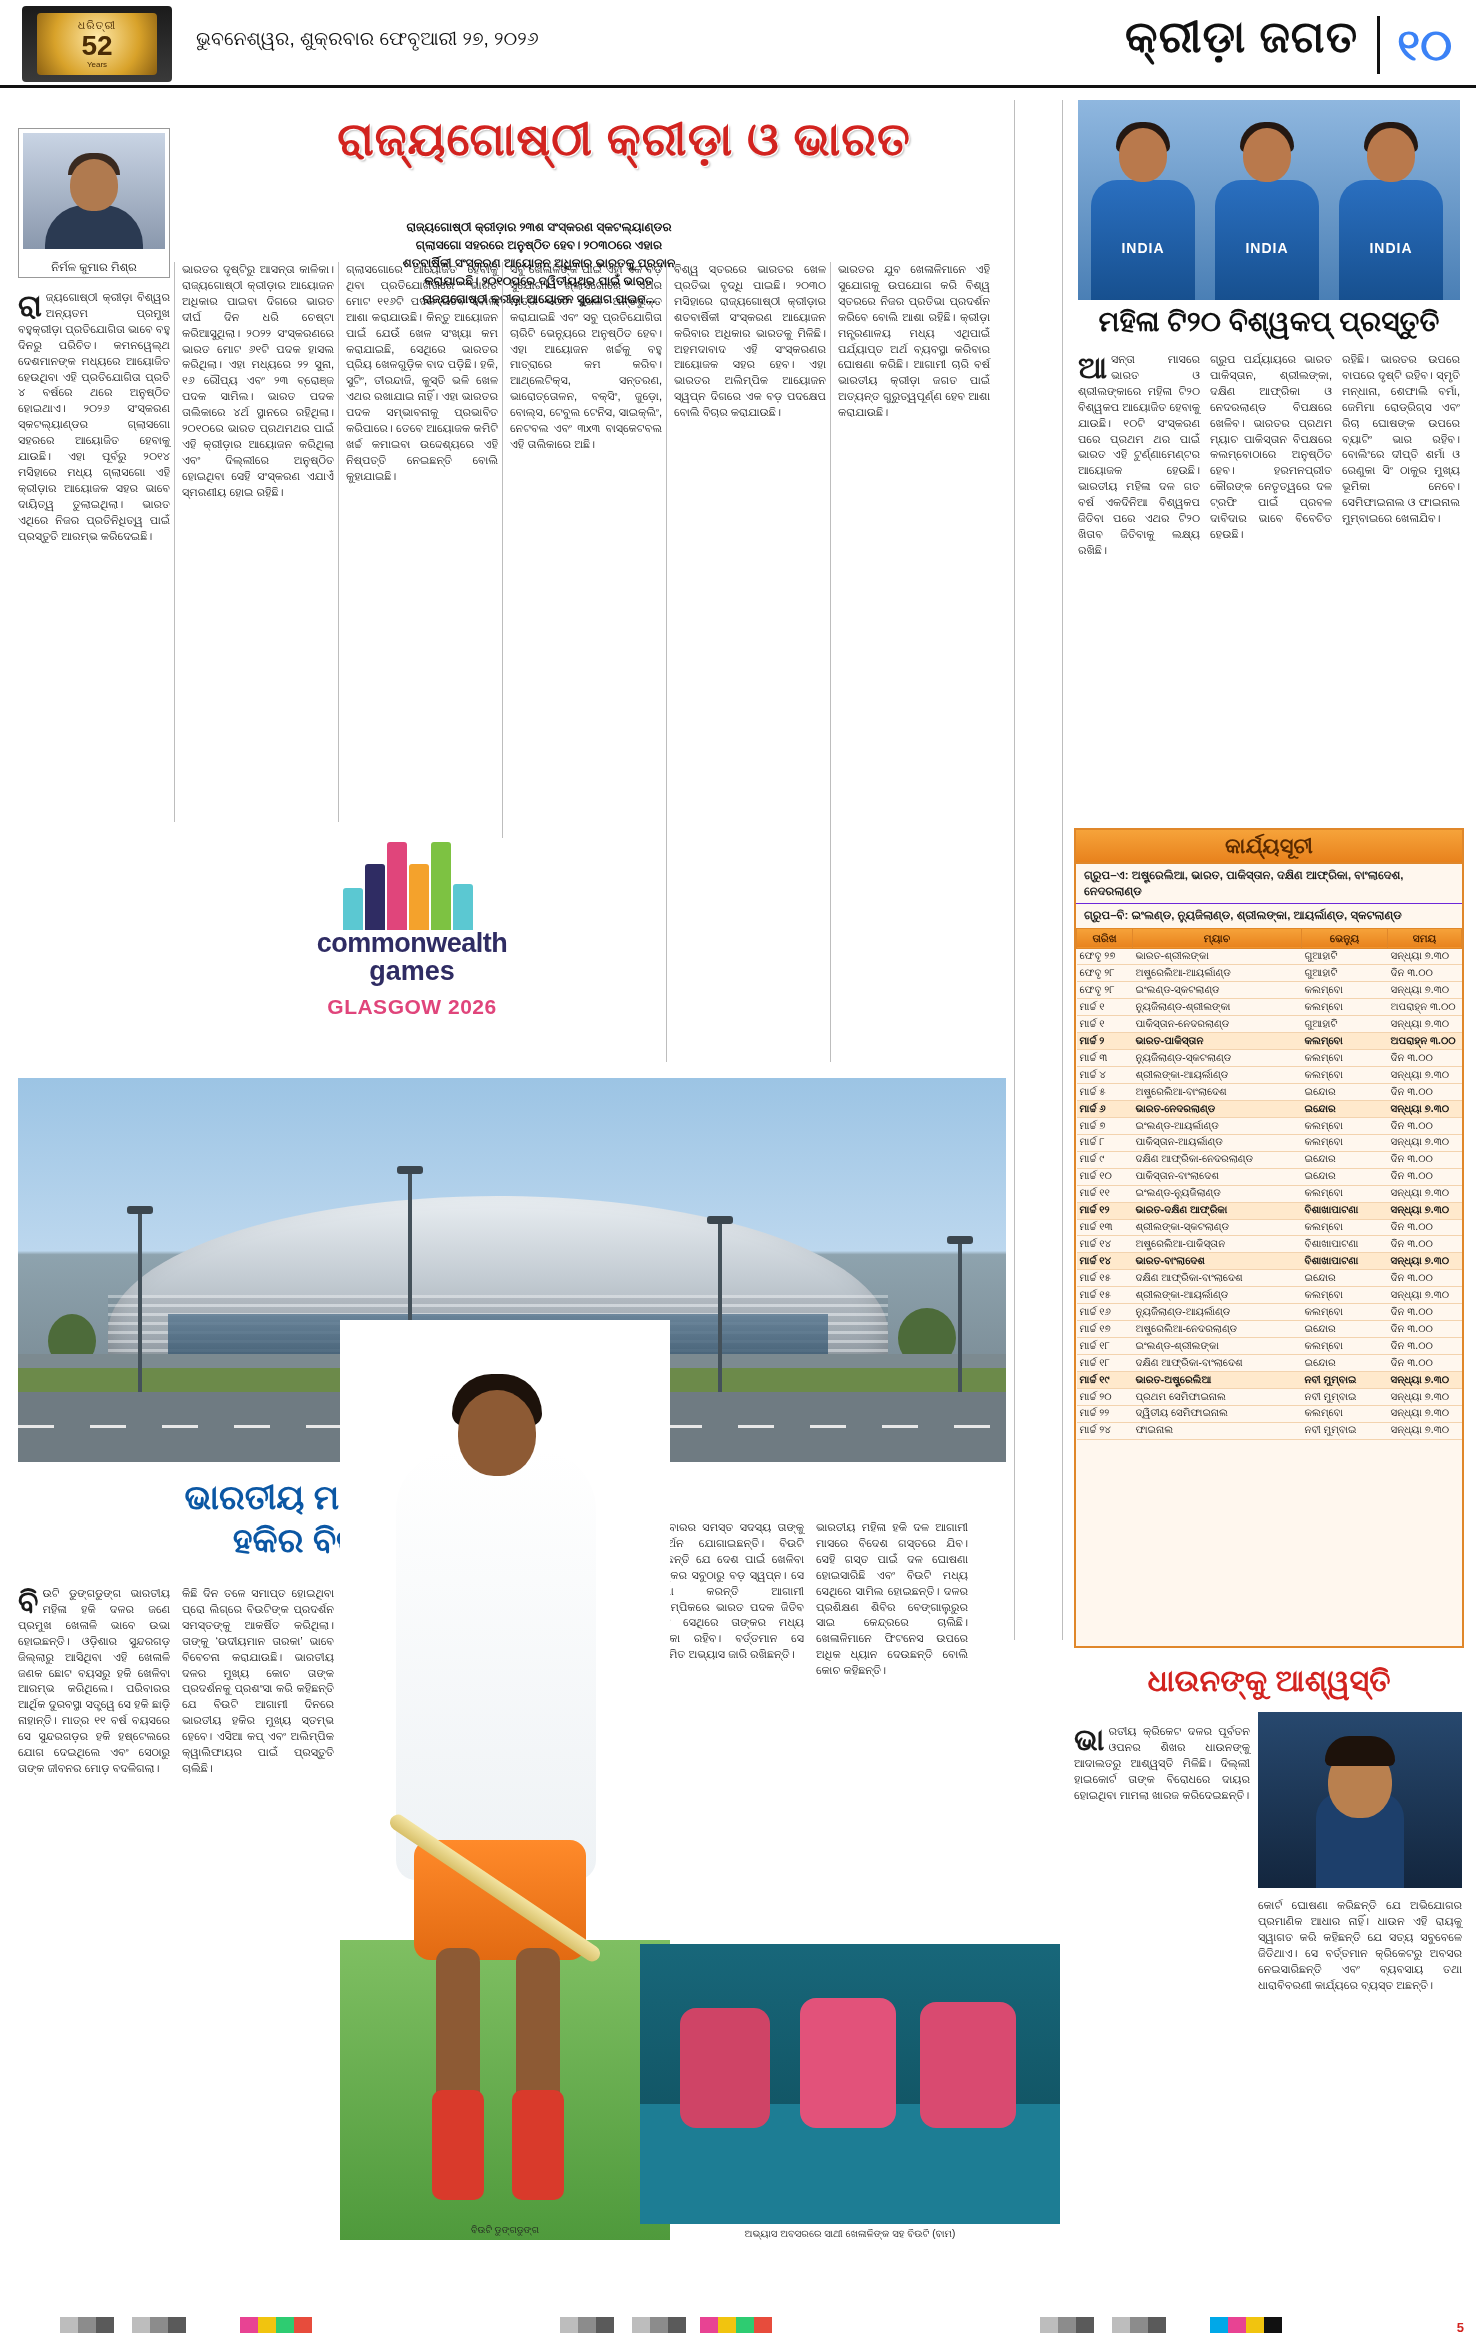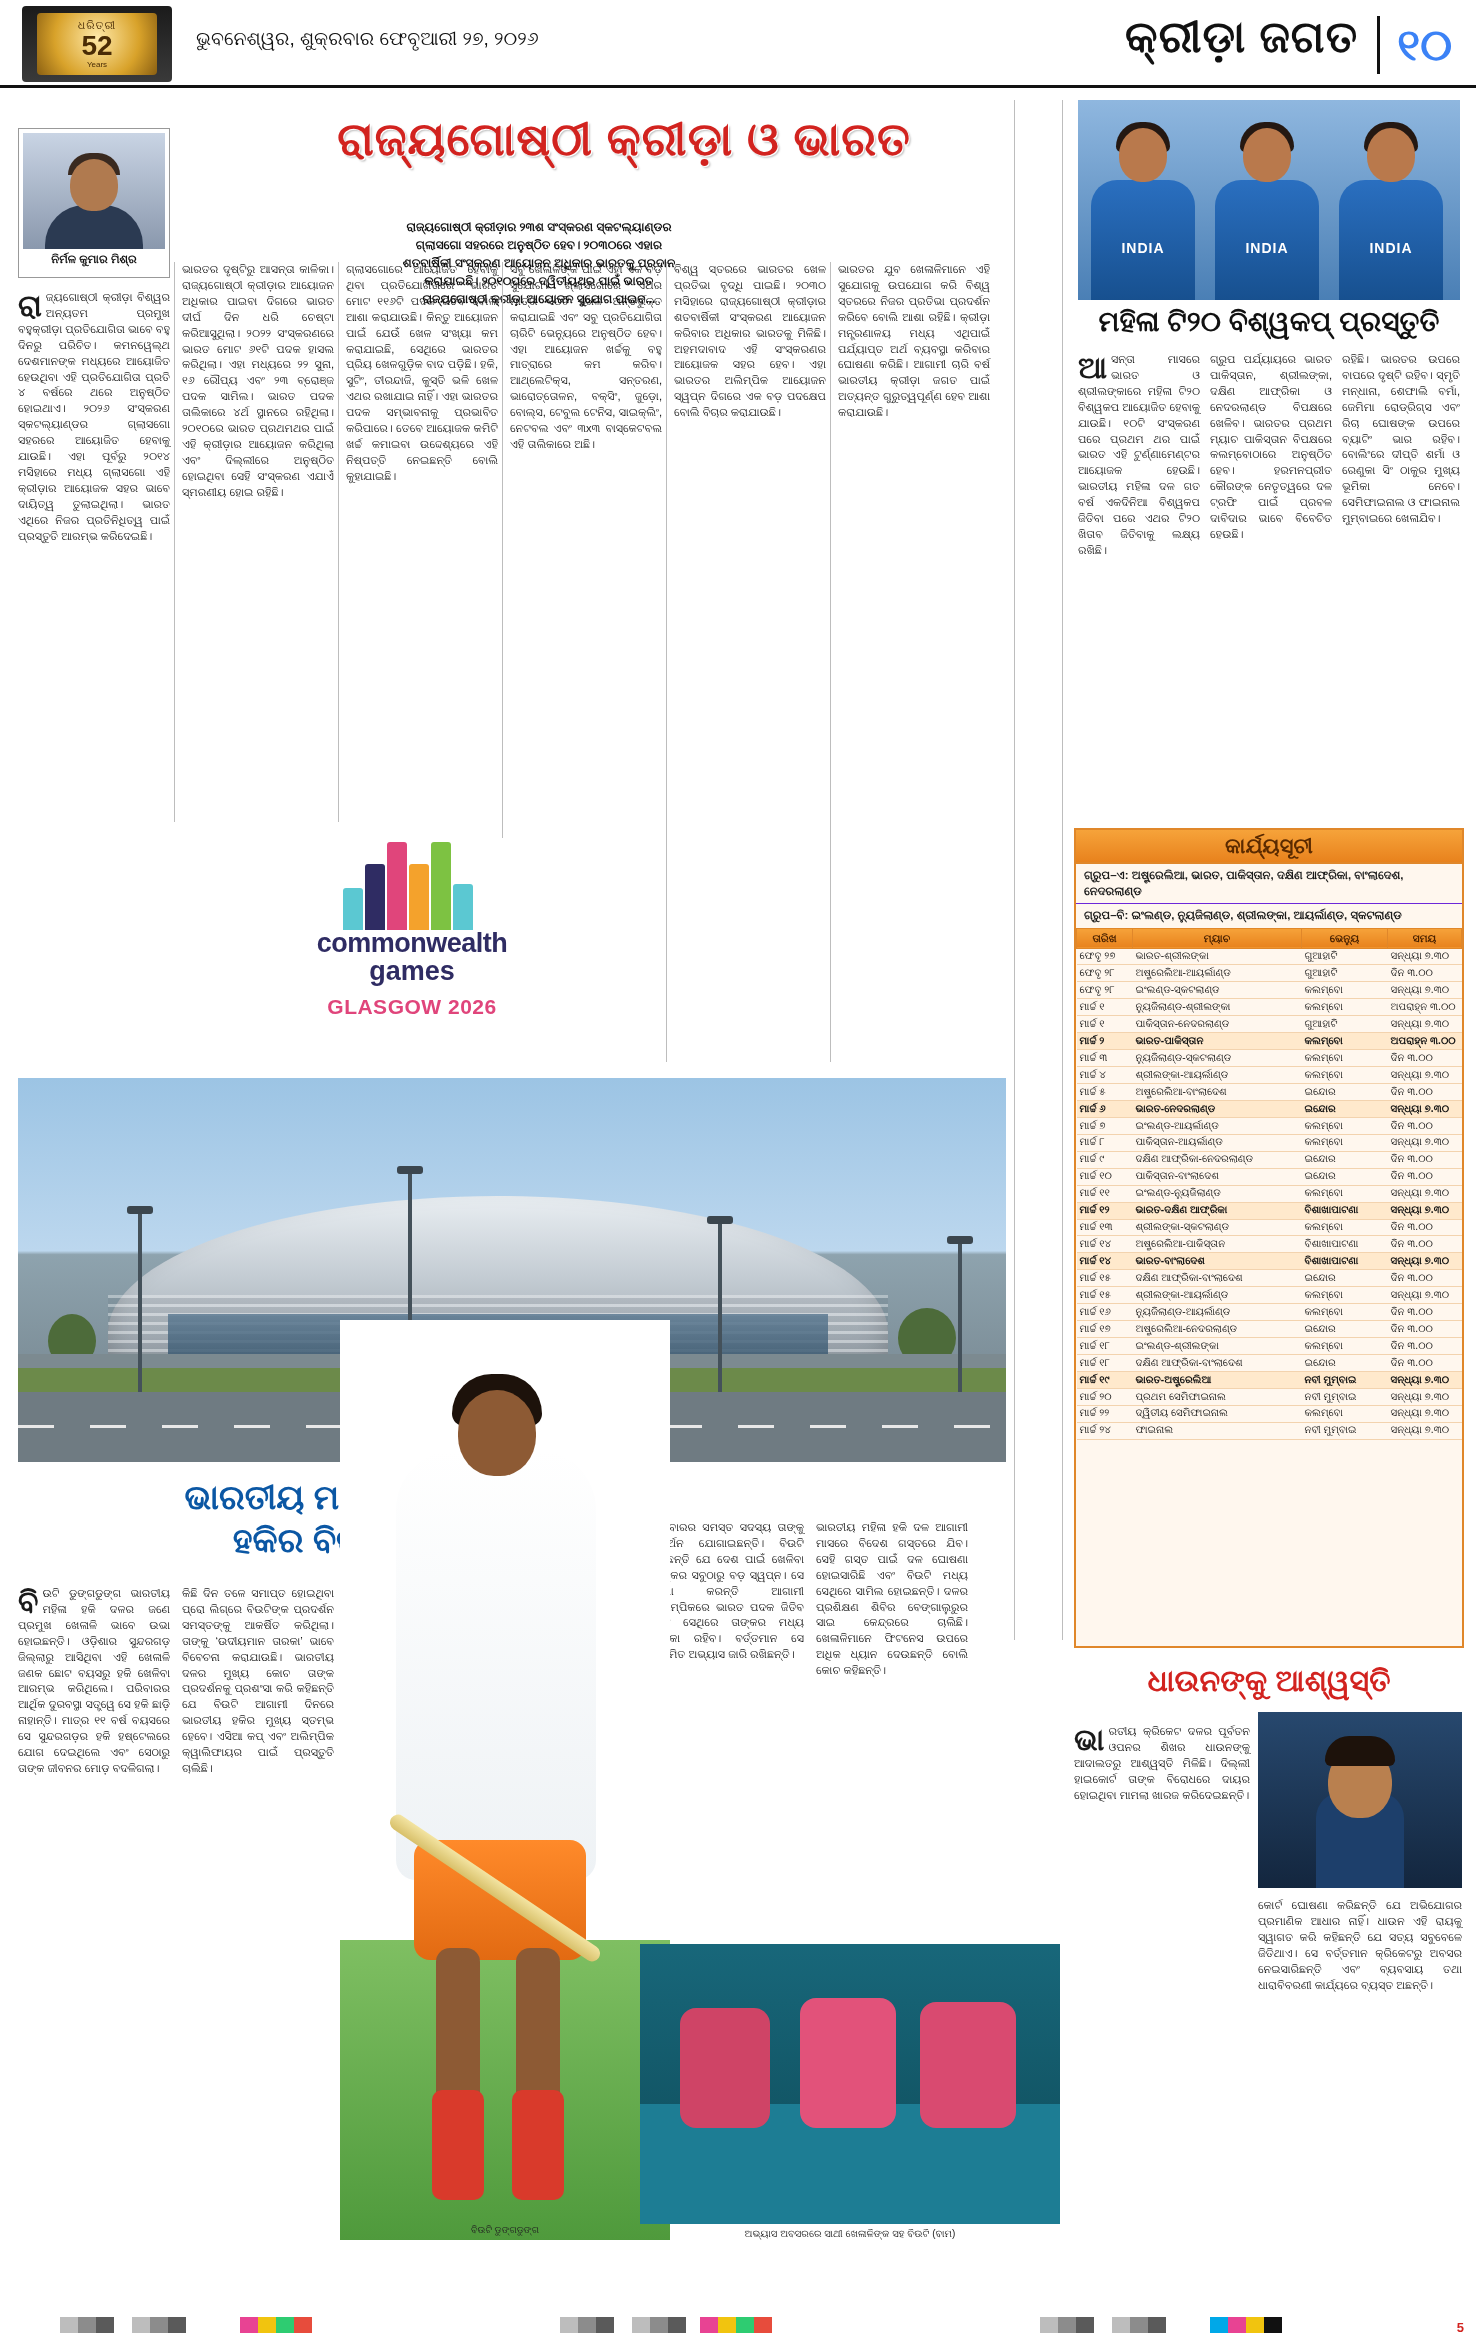--- a/index.html
+++ b/index.html
@@ -87,21 +87,21 @@
     margin-left:-24px; border-radius:50% 50% 45% 45%; background:#b07a4f;
   }
   .author-photo .hair{
     position:absolute; left:50%; top:20px; width:52px;height:22px;
     margin-left:-26px; border-radius:26px 26px 0 0; background:#3a2a20;
   }
   .author-photo .body{
     position:absolute; left:50%; bottom:0; width:98px;height:44px;
     margin-left:-49px; border-radius:40px 40px 0 0; background:#2b3a52;
   }
-  .author-name{ text-align:center; font-size:11.5px; font-weight:bold; margin-top:4px;}
+  .author-name{ text-align:center; font-size:11.5px; font-weight:normal; margin-top:12px;}
 
   
   .lead-c1{ position:absolute; left:18px; top:290px; width:152px; }
   .lead-c2{ position:absolute; left:182px; top:262px; width:152px; }
   .lead-c3{ position:absolute; left:346px; top:262px; width:152px; }
   .lead-c4{ position:absolute; left:510px; top:262px; width:152px; }
   .lead-c5{ position:absolute; left:674px; top:262px; width:152px; }
   .lead-c6{ position:absolute; left:838px; top:262px; width:152px; }
 
   

